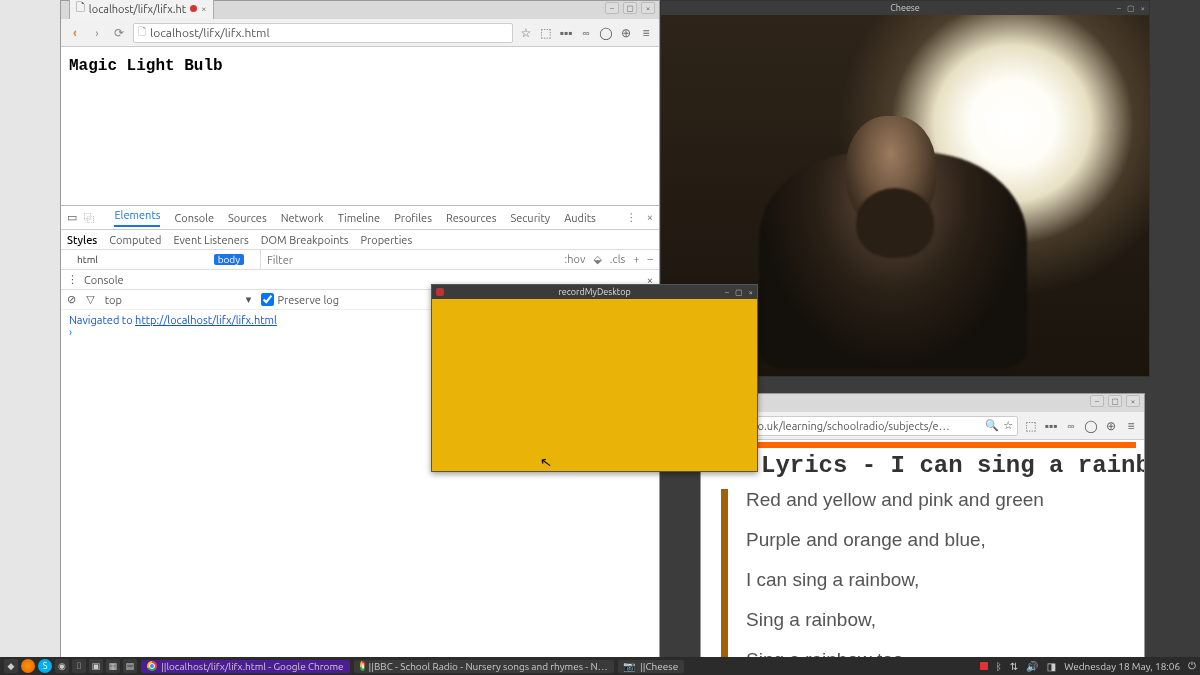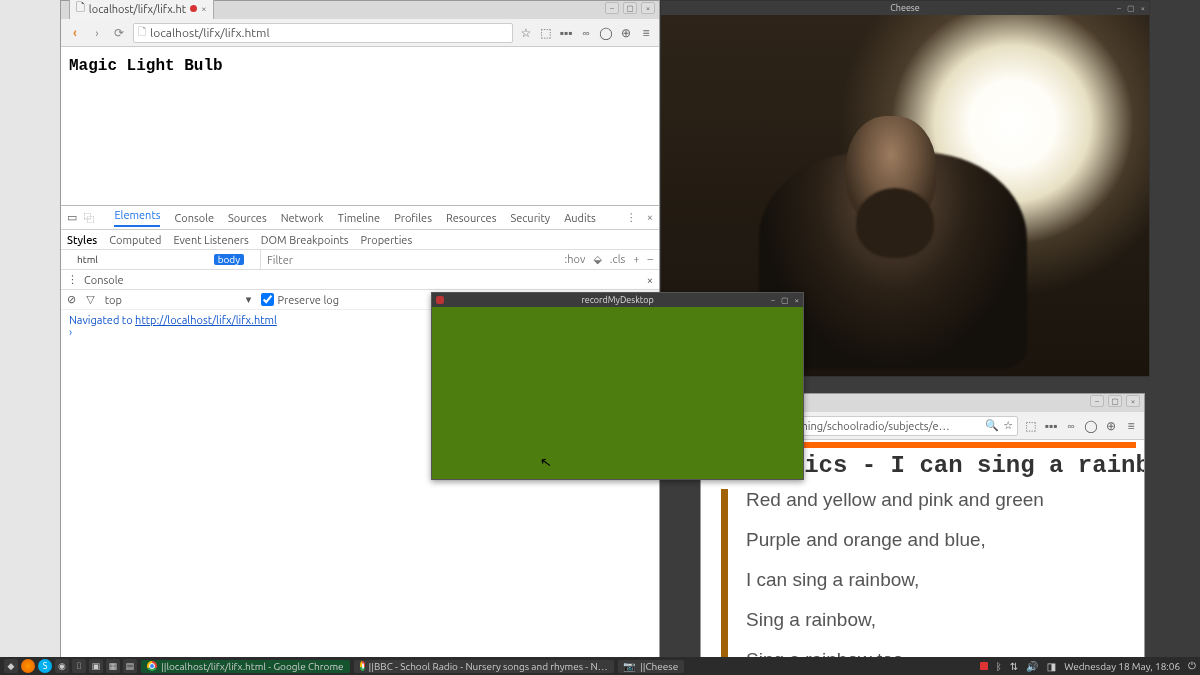--- a/index.html
+++ b/index.html
@@ -65,32 +65,32 @@
   .bbc-window { position:absolute; left:700px; top:393px; width:445px; height:265px; background:#fff; border:1px solid #999; font-size:12px; overflow:hidden;}
   .bbc-window .chrome-tabstrip { background:#d9d9d9;}
   .bbc-window .omnibox { font-size:11px;}
   .bbc-content { padding:0 0 0 0; position:relative; height:calc(100% - 46px); overflow:hidden;}
   .orange-bar { height:6px; background:#ff6600; margin:2px 8px 4px 54px;}
   .lyrics-title { font-family: Liberation Mono, monospace; font-size:24px; font-weight:bold; color:#333; margin:0 0 10px 60px; white-space:nowrap;}
   .lyrics-body { margin-left:20px; border-left:7px solid #a16207; padding:0 0 0 18px;}
   .lyrics-body p { font-family: Arial, sans-serif; font-size:19px; color:#555; margin:0 0 18px 0;}
 
   
-  .rmd-window { position:absolute; left:431px; top:292px; width:373px; height:188px; background:#4d7c0f; border:1px solid #555; box-shadow:0 2px 6px rgba(0,0,0,0.4);}
+  .rmd-window { position:absolute; left:431px; top:284px; width:327px; height:188px; background:#eab308; border:1px solid #555; box-shadow:0 2px 6px rgba(0,0,0,0.4);}
   .rmd-title { height:14px; background:#3b3b3b; color:#ddd; font-size:9px; display:flex; align-items:center; justify-content:center; position:relative;}
   .rmd-title .left-ico { position:absolute; left:4px; width:8px; height:8px; background:#b33; border-radius:2px;}
   .rmd-title .ctrls { position:absolute; right:4px; display:flex; gap:6px; color:#bbb; font-size:8px;}
   .cursor-arrow { position:absolute; left:540px; top:454px; font-size:14px; color:#000; transform:rotate(-10deg);}
 
   
   .taskbar { position:absolute; left:0; right:0; bottom:0; height:18px; background:#2b2b2b; color:#ccc; display:flex; align-items:center; font-size:10px; padding:0 4px; gap:4px;}
   .taskbar .launch { display:flex; gap:3px; align-items:center;}
   .taskbar .launch span { width:14px; height:14px; display:inline-flex; align-items:center; justify-content:center; background:#3a3a3a; border-radius:2px; font-size:9px;}
   .taskbar .task { display:flex; align-items:center; gap:4px; background:#3a3a3a; padding:1px 6px; border-radius:2px; max-width:260px; overflow:hidden; white-space:nowrap;}
-  .taskbar .task.active { background:#14532d;}
+  .taskbar .task.active { background:#4c1d95;}
   .taskbar .chrome-ico { width:10px; height:10px; border-radius:50%; background: conic-gradient(#ea4335 0 120deg, #34a853 120deg 240deg, #fbbc05 240deg 360deg); position:relative;}
   .taskbar .chrome-ico::after{content:""; position:absolute; inset:2px; background:#4285f4; border-radius:50%; border:1px solid #fff;}
   .taskbar .tray { margin-left:auto; display:flex; align-items:center; gap:8px;}
   .taskbar .tray .rec { width:8px; height:8px; background:#d33; border-radius:1px;}
   .sidebar-edge { position:absolute; left:0; top:0; width:60px; height:660px; background:#e6e6e6;}
   .window-controls-left { position:absolute; top:1px; right:4px; display:flex; gap:4px;}
   .window-controls-left span { width:14px; height:12px; background:#ddd; border:1px solid #bbb; border-radius:2px; font-size:8px; display:flex; align-items:center; justify-content:center; color:#666;}
   .bbc-window .window-controls-left { top:1px; right:4px;}
 </style>
 </head>

